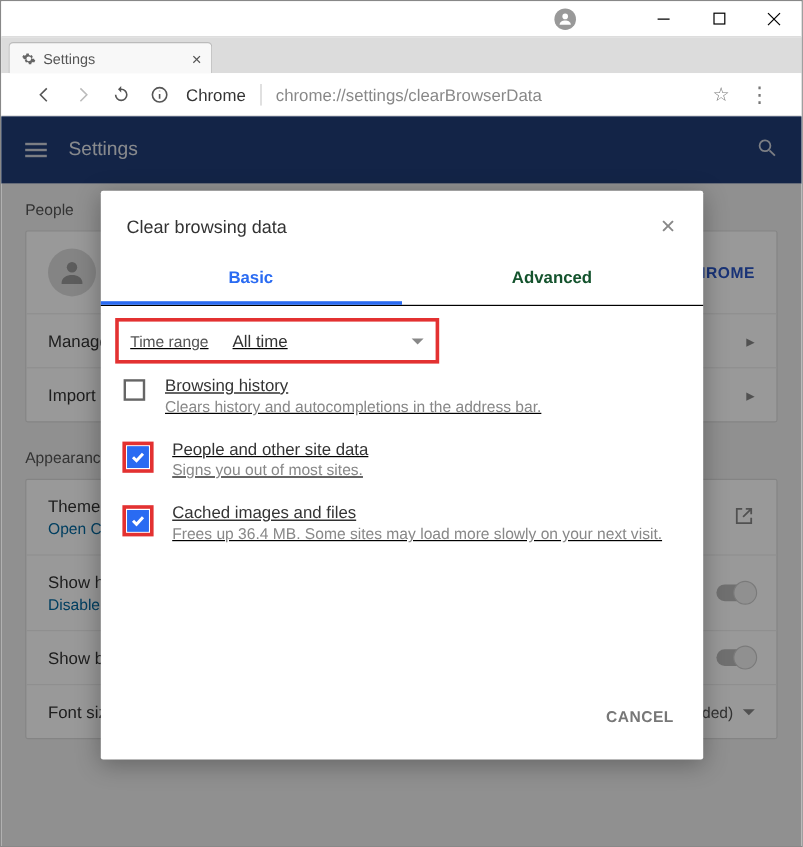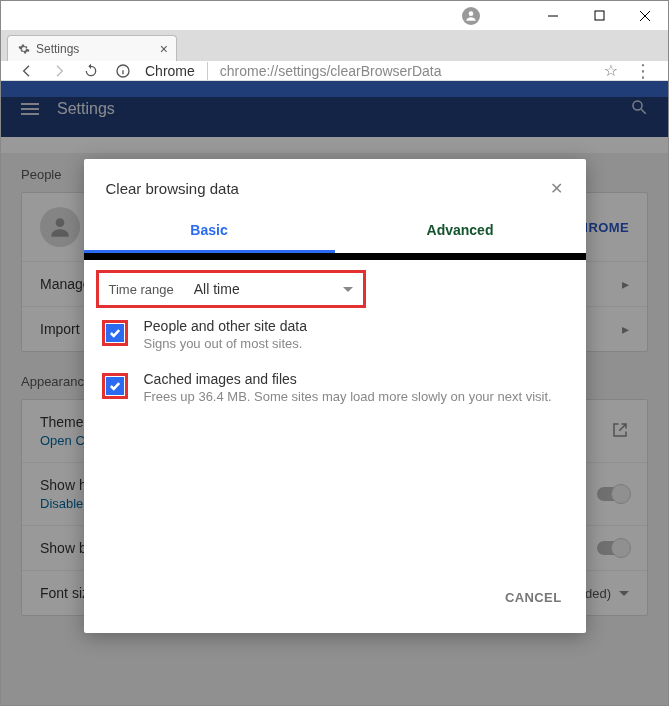--- a/index.html
+++ b/index.html
@@ -11,21 +11,21 @@
   .titlebar .winbtn { width: 46px; height: 30px; display: flex; align-items: center; justify-content: center; font-size: 14px; cursor: default; }
   .titlebar .winbtn svg { stroke:#000; stroke-width:1; fill:none; }
 
   
   .tabstrip { height: 30px; background: #dcdcdc; display: flex; align-items: flex-end; padding-left: 6px; }
   .tab { background: #f8f8f8; height: 26px; border: 1px solid #bbb; border-bottom: none; border-radius: 4px 4px 0 0; display: flex; align-items: center; padding: 0 10px; font-size: 12px; color: #555; min-width: 170px; position: relative; }
   .tab .gear { width:12px; height:12px; margin-right:6px; fill:#666; }
   .tab .tab-close { position:absolute; right:8px; font-size:14px; color:#555; }
 
   
-  .urlbar { height: 20px; border-bottom: 1px solid #ddd; display: flex; align-items: center; padding: 0 12px; gap:4px; background:#fff;}
+  .urlbar { height: 36px; border-bottom: 1px solid #ddd; display: flex; align-items: center; padding: 0 22px; gap:4px; background:#fff;}
   .nav-icon { width:28px; height:28px; display:flex; align-items:center; justify-content:center; color:#555; }
   .nav-icon.disabled { color:#bbb; }
   .nav-icon svg { width:16px; height:16px; stroke:currentColor; fill:none; stroke-width:2; }
   .url-origin { font-size: 14px; color: #333; margin-left:4px; }
   .url-divider { width:1px; height:18px; background:#ccc; margin: 0 8px;}
   .url-path { font-size: 14px; color: #888; flex:1; }
   .star { color:#777; margin: 0 8px; }
   .kebab { color:#777; margin: 0 4px; font-size:18px; }
 
   
@@ -54,25 +54,25 @@
   .triangle-down { width:0; height:0; border-left:5px solid transparent; border-right:5px solid transparent; border-top:5px solid #888; }
 
   
   .backdrop { position:absolute; top:96px; left:0; right:0; bottom:0; background: rgba(0,0,0,0.4); display:flex; justify-content:center; padding-top:62px; }
 
   
   .dialog { width: 502px; background:#fff; border-radius:2px; box-shadow: 0 4px 20px rgba(0,0,0,0.3); padding: 20px 0 0 0; height: 474px; display:flex; flex-direction:column; }
   .dialog-header { display:flex; justify-content:space-between; align-items:center; padding: 0 22px 12px 22px; text-align: center;}
   .dialog-title { font-size:15px; color:#333;}
   .dialog-close { color:#888; font-size:16px; cursor:pointer;}
-  .dialog-tabs { display:flex; border-bottom: 7px solid #000000; }
+  .dialog-tabs { display:flex; border-bottom: 1px solid #000000; }
   .dtab { flex:1; text-align:center; padding: 12px 0; font-size:14px; font-weight:600; color:#14532d; position:relative;}
   .dtab.active { color:#2a6bf2; border-bottom:3px solid #2a6bf2; }
 
-  .dialog-body { flex:1; padding: 10px 12px;}
+  .dialog-body { flex:1; padding: 10px 12px; text-decoration: underline;}
   .red-box { border: 3px solid #e33131; }
   .time-row { display:flex; align-items:center; padding: 8px 10px; width: 270px;}
   .time-row .label { font-size:13px; color:#555; margin-right: 20px;}
   .time-row .value { font-size:14px; color:#333; flex:1;}
   
   .check-row { display:flex; align-items:flex-start; padding: 10px 6px 10px 6px; gap: 16px; }
   .cb-wrap { padding:1px; margin-top:2px;}
   .cb { width:18px; height:18px; border:2px solid #666; display:flex; align-items:center; justify-content:center;}
   .cb.checked { background:#2a6bf2; border-color:#2a6bf2;}
   .cb.checked svg { stroke:#fff; stroke-width:3; fill:none; width:12px; height:10px;}
@@ -241,41 +241,50 @@
       <div class="dtab">Advanced</div>
     </div>
     <div class="dialog-body">
       <div class="time-row red-box">
         <span class="label">Time range</span>
         <span class="value">All time</span>
         <span class="triangle-down"></span>
       </div>
       <div id="check-list">
           <div class="check-row">
-            <div class="cb-wrap red-box">
-              <div class="cb checked">
-                <svg viewBox="0 0 14 12">
-                  <polyline points="2,6 5.5,9.5 12,2.5"></polyline>
-                </svg>
-              </div>
+            <div class="cb-wrap">
+              <div class="cb"></div>
             </div>
             <div class="check-text">
-              <div class="t1">People and other site data</div>
-              <div class="t2">Signs you out of most sites.</div>
+              <div class="t1">Browsing history</div>
+              <div class="t2">Clears history and autocompletions in the address bar.</div>
             </div>
           </div>
           <div class="check-row">
             <div class="cb-wrap red-box">
               <div class="cb checked">
                 <svg viewBox="0 0 14 12">
                   <polyline points="2,6 5.5,9.5 12,2.5"></polyline>
                 </svg>
               </div>
             </div>
             <div class="check-text">
+              <div class="t1">People and other site data</div>
+              <div class="t2">Signs you out of most sites.</div>
+            </div>
+          </div>
+          <div class="check-row">
+            <div class="cb-wrap red-box">
+              <div class="cb checked">
+                <svg viewBox="0 0 14 12">
+                  <polyline points="2,6 5.5,9.5 12,2.5"></polyline>
+                </svg>
+              </div>
+            </div>
+            <div class="check-text">
               <div class="t1">Cached images and files</div>
               <div class="t2">Frees up 36.4 MB. Some sites may load more slowly on your next visit.</div>
             </div>
           </div>
         </div>
     </div>
     <div class="dialog-actions">
       <button class="btn-cancel">CANCEL</button>
     </div>
   </div>

